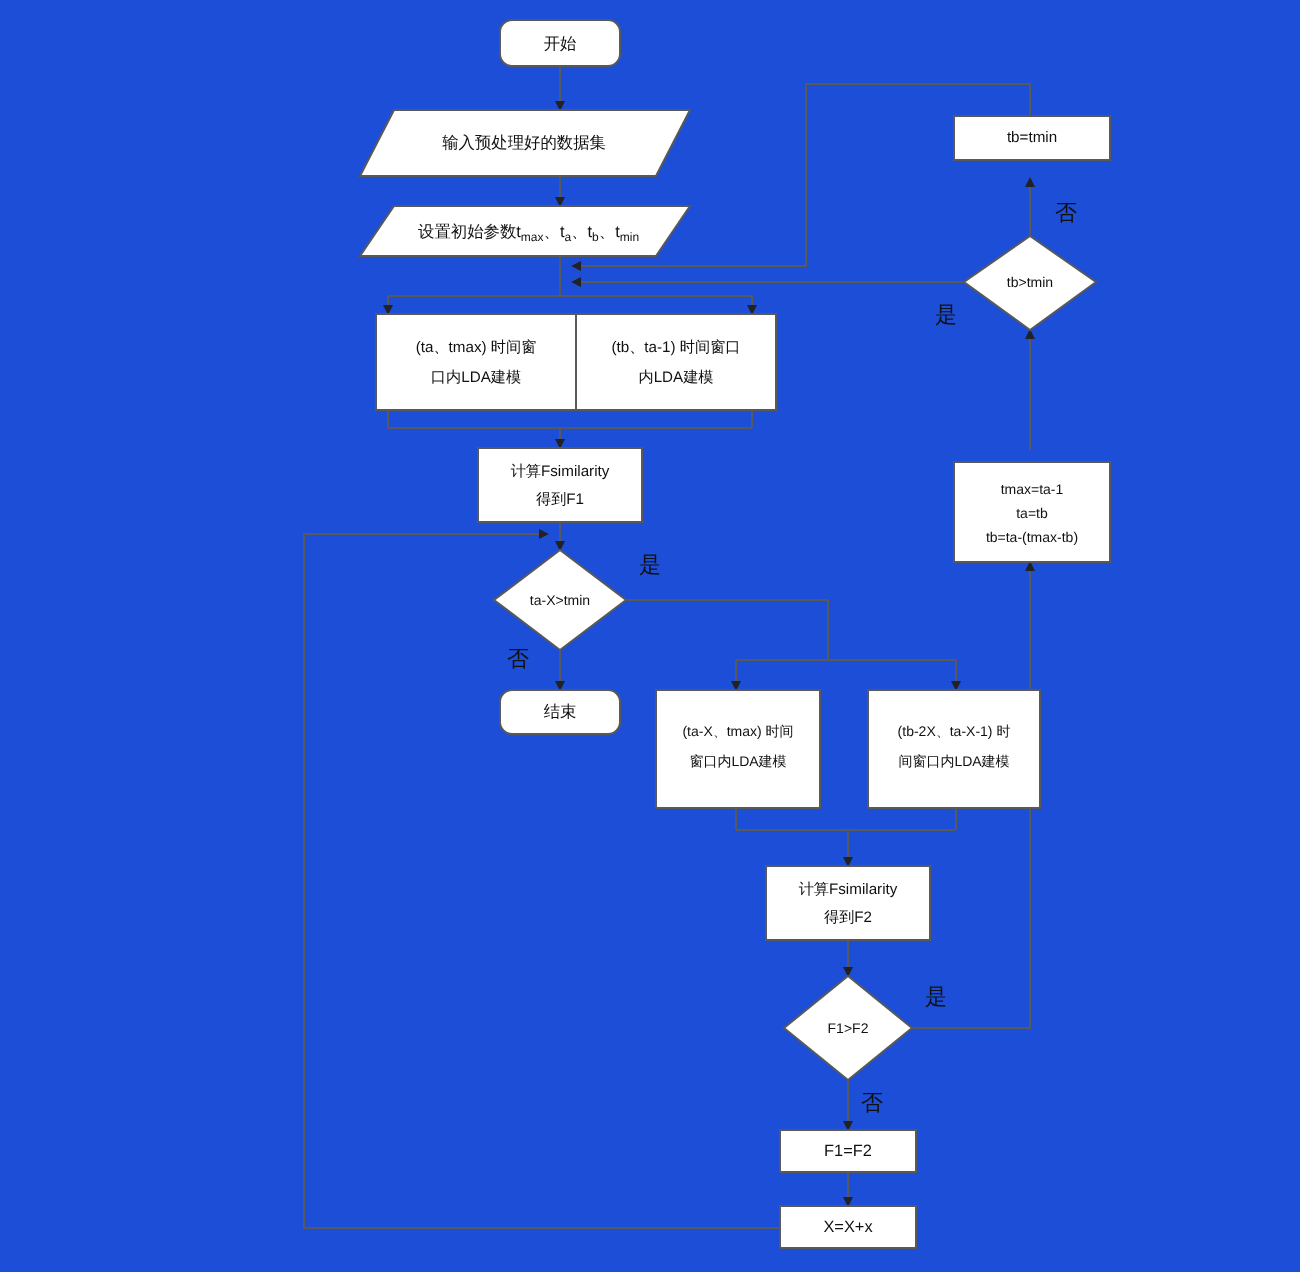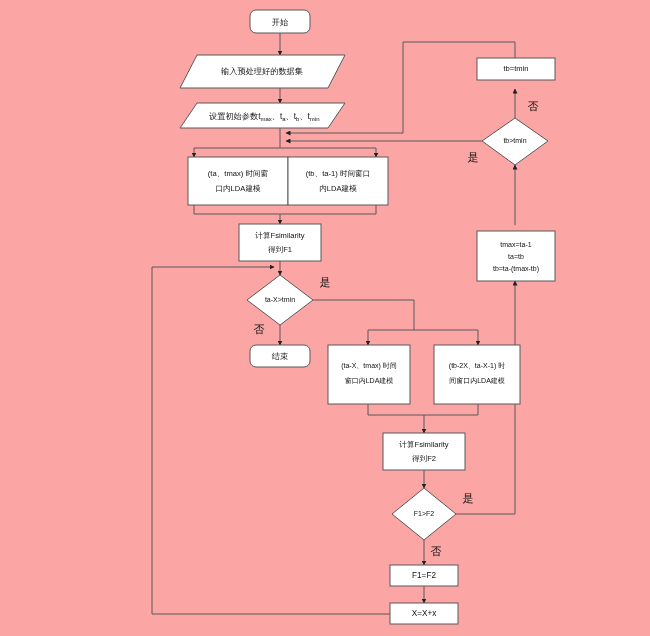--- a/index.html
+++ b/index.html
@@ -10,21 +10,21 @@
   body {
     width: 650px;
     height: 636px;
     overflow: hidden;
     font-family: "Liberation Sans", "DejaVu Sans", sans-serif;
   }
   #flowchart-root {
     position: relative;
     width: 650px;
     height: 636px;
-    background: #fca5a5;
+    background: #1d4ed8;
   }
   svg#flow-svg {
     display: block;
     width: 650px;
     height: 636px;
   }
   .node-shape {
     fill: #ffffff;
     stroke: #595959;
     stroke-width: 1;

